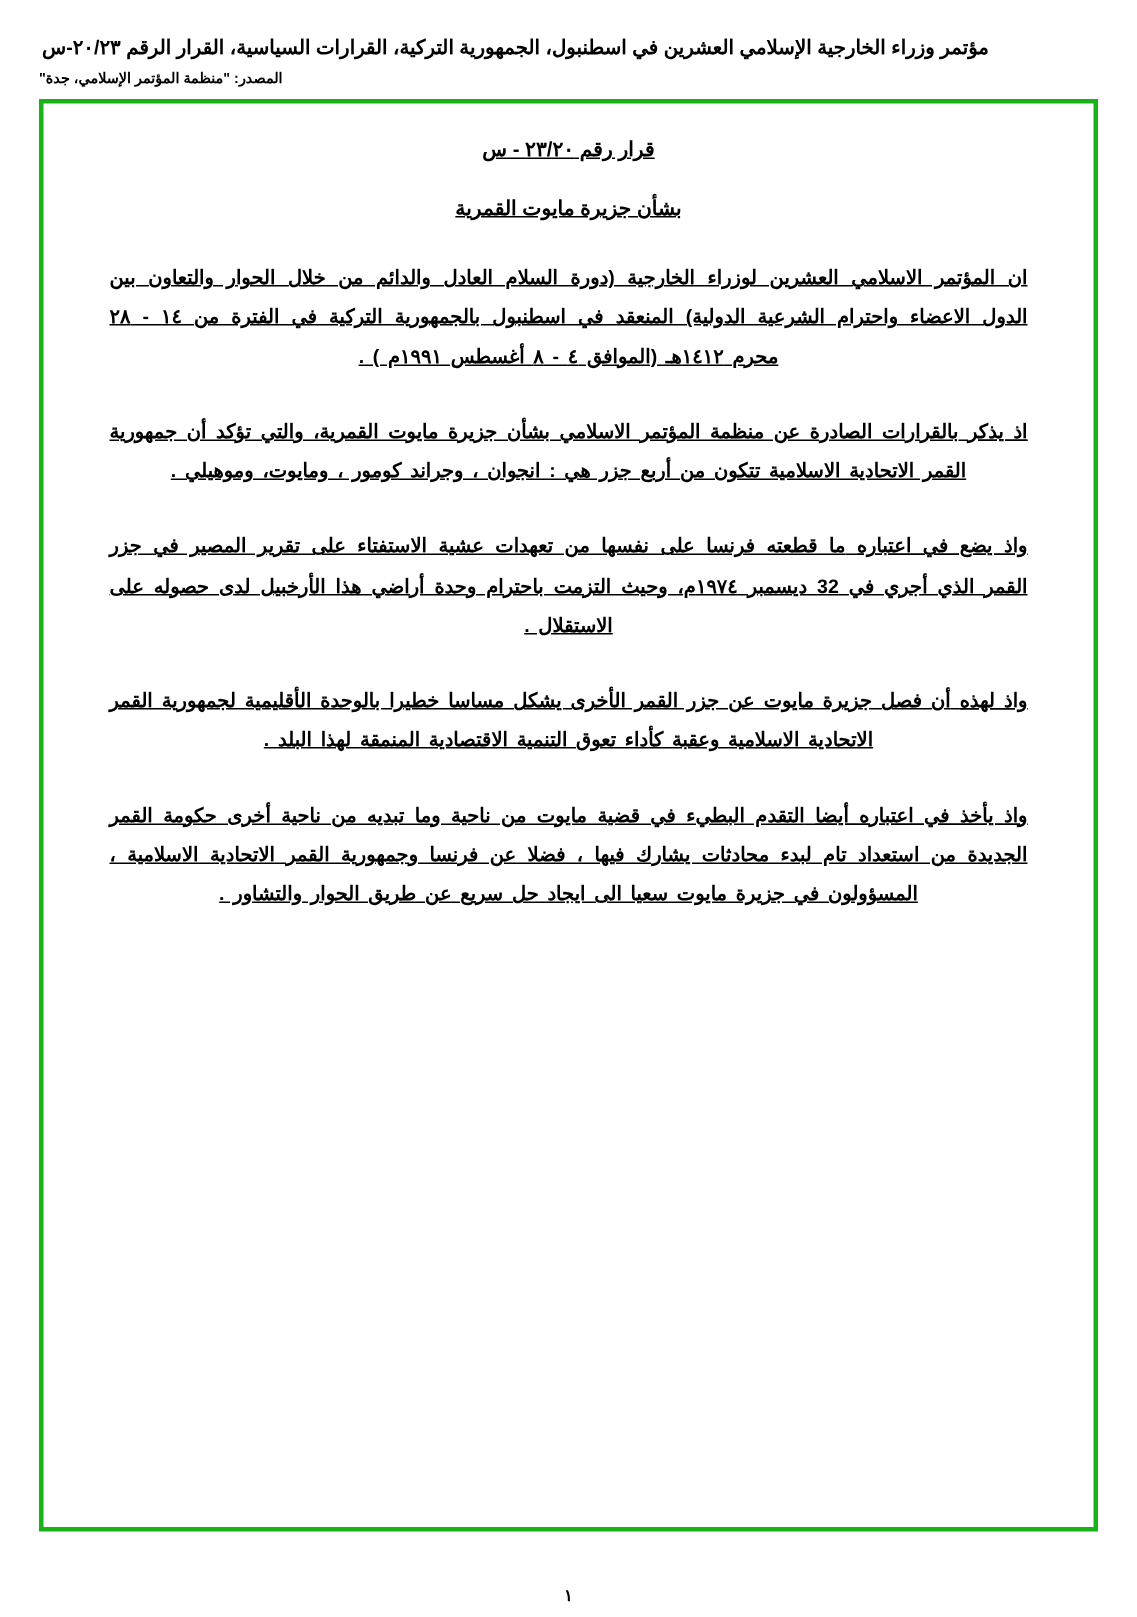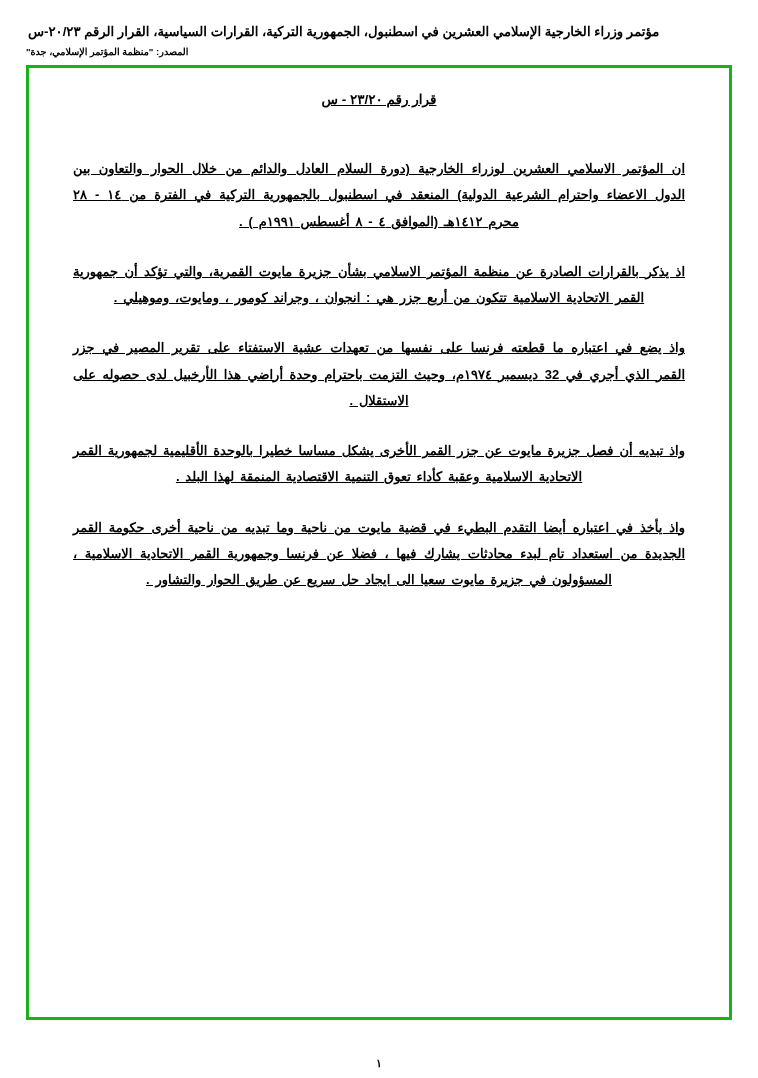--- a/index.html
+++ b/index.html
@@ -105,40 +105,41 @@
 
   <div class="header-block">
     <div class="header-title">مؤتمر وزراء الخارجية الإسلامي العشرين في اسطنبول، الجمهورية التركية، القرارات السياسية، القرار الرقم ٢٠/٢٣-س</div>
     <div class="header-source">المصدر: "منظمة المؤتمر الإسلامي، جدة"</div>
   </div>
 
   <div class="frame">
 
     <div class="doc-title-wrap">
       <span class="doc-title">قرار رقم ٢٣/٢٠ - س</span>
+      <span class="doc-subtitle">بشأن جزيرة مايوت القمرية</span>
     </div>
 
     <p class="para">
       <span class="u"></span>
       <span>ان المؤتمر الاسلامي العشرين لوزراء الخارجية (دورة السلام العادل والدائم من خلال الحوار والتعاون بين الدول الاعضاء واحترام الشرعية الدولية) المنعقد في اسطنبول بالجمهورية التركية في الفترة من ١٤ - ٢٨ محرم ١٤١٢هـ (الموافق ٤ - ٨ أغسطس ١٩٩١م ) .</span>
     </p>
 
     <p class="para">
       <span class="u">اذ يذكر</span>
       <span>بالقرارات الصادرة عن منظمة المؤتمر الاسلامي بشأن جزيرة مايوت القمرية، والتي تؤكد أن جمهورية القمر الاتحادية الاسلامية تتكون من أربع جزر هي : انجوان ، وجراند كومور ، ومايوت، وموهيلي .</span>
     </p>
 
     <p class="para">
       <span class="u">واذ يضع في اعتباره</span>
       <span>ما قطعته فرنسا على نفسها من تعهدات عشية الاستفتاء على تقرير المصير في جزر القمر الذي أجري في 32 ديسمبر ١٩٧٤م، وحيث التزمت باحترام وحدة أراضي هذا الأرخبيل لدى حصوله على الاستقلال .</span>
     </p>
 
 
     <p class="para">
-      <span class="u">واذ تبديه</span>
+      <span class="u">واذ لهذه</span>
       <span>أن فصل جزيرة مايوت عن جزر القمر الأخرى يشكل مساسا خطيرا بالوحدة الأقليمية لجمهورية القمر الاتحادية الاسلامية وعقبة كأداء تعوق التنمية الاقتصادية المنمقة لهذا البلد .</span>
     </p>
 
     <p class="para last">
       <span class="u">واذ يأخذ في اعتباره أيضا</span>
       <span>التقدم البطيء في قضية مايوت من ناحية وما تبديه من ناحية أخرى حكومة القمر الجديدة من استعداد تام لبدء محادثات يشارك فيها ، فضلا عن فرنسا وجمهورية القمر الاتحادية الاسلامية ، المسؤولون في جزيرة مايوت سعيا الى ايجاد حل سريع عن طريق الحوار والتشاور .</span>
     </p>
 
   </div>
 

